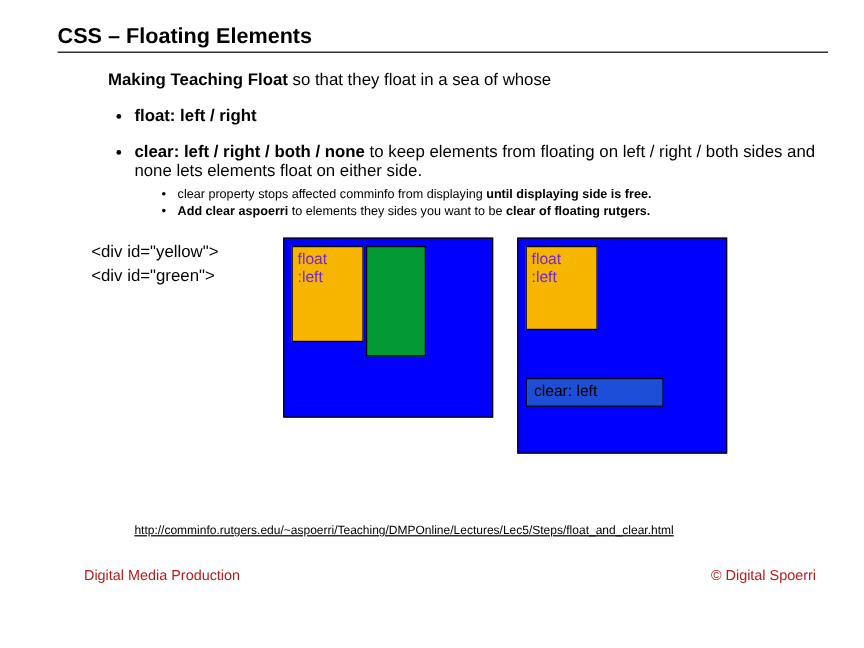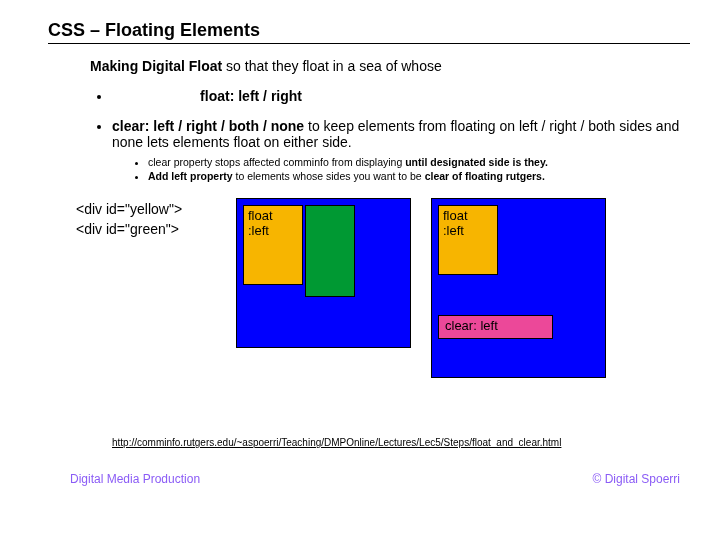--- a/index.html
+++ b/index.html
@@ -37,21 +37,20 @@
     margin: 0 0 0 40px;
     padding: 0 0 0 22px;
     font-size: 14px;
   }
   ul.top > li {
     margin-bottom: 14px;
   }
   .floatrow {
     display: flex;
     align-items: flex-start;
-    text-align: right;
   }
   .floatrow .left {
     min-width: 190px;
   }
   .floatrow .right {
     font-size: 14px;
   }
   .arrow {
     font-family: Wingdings, sans-serif;
   }
@@ -84,37 +83,37 @@
     border: 1px solid #000;
     margin-right: 20px;
     padding: 6px 6px 30px 6px;
     box-sizing: border-box;
   }
   .bb1 { height: 150px; }
   .bb2 { height: 180px; }
   .yellow {
     background: #f7b500;
     border: 1px solid #000;
-    color: #000000;
+    color: #6d28d9;
     font-size: 13px;
     padding: 2px 4px;
     box-sizing: border-box;
     float: left;
   }
   .green {
     background: #009933;
     border: 1px solid #000;
     box-sizing: border-box;
     float: left;
   }
   .bb1 .yellow { width: 60px; height: 80px; }
   .bb1 .green  { width: 50px; height: 92px; margin-left: 2px; }
   .bb2 .yellow { width: 60px; height: 70px; }
   .bb2 .clearbox {
-    background: #ec4899;
+    background: #1d4ed8;
     border: 1px solid #000;
     font-size: 13px;
     padding: 2px 6px;
     clear: left;
     width: 115px;
     height: 24px;
     box-sizing: border-box;
     margin-top: 40px;
     float: left;
   }
@@ -129,48 +128,48 @@
     margin-left: 32px;
   }
   .footer {
     position: absolute;
     bottom: 18px;
     left: 70px;
     right: 40px;
     font-size: 12px;
     display: flex;
     justify-content: space-between;
-    color: #8b5cf6;
+    color: #b91c1c;
   }
 </style>
 </head>
 <body>
 
 <div class="slide">
 
   <div class="title">CSS – Floating Elements</div>
 
   <div class="subtitle">
-    <span class="b">Making Digital Float</span><span> so that they float in a sea of whose</span>
+    <span class="b">Making Teaching Float</span><span> so that they float in a sea of whose</span>
   </div>
 
   <ul class="top">
     <li>
       <div class="floatrow">
         <div class="left b">float: left / right</div>
       </div>
     </li>
     <li>
       <span class="b">clear: left / right  / both / none</span><span> to keep elements from floating on left / right / both sides and none lets elements float on either side.</span>
       <ul class="sub">
         <li>
-          <span>clear property stops affected comminfo from displaying </span><span class="b">until designated side is they.</span>
+          <span>clear property stops affected comminfo from displaying </span><span class="b">until displaying side is free.</span>
         </li>
         <li>
-          <span class="b">Add left property</span><span> to elements whose sides you want to be </span><span class="b">clear of floating rutgers.</span>
+          <span class="b">Add clear aspoerri</span><span> to elements they sides you want to be </span><span class="b">clear of floating rutgers.</span>
         </li>
       </ul>
     </li>
   </ul>
 
   <div class="diagram-area">
     <div class="codecol">
       <div>&lt;div id="yellow"&gt;</div>
       <div>&lt;div id="green"&gt;</div>
     </div>

